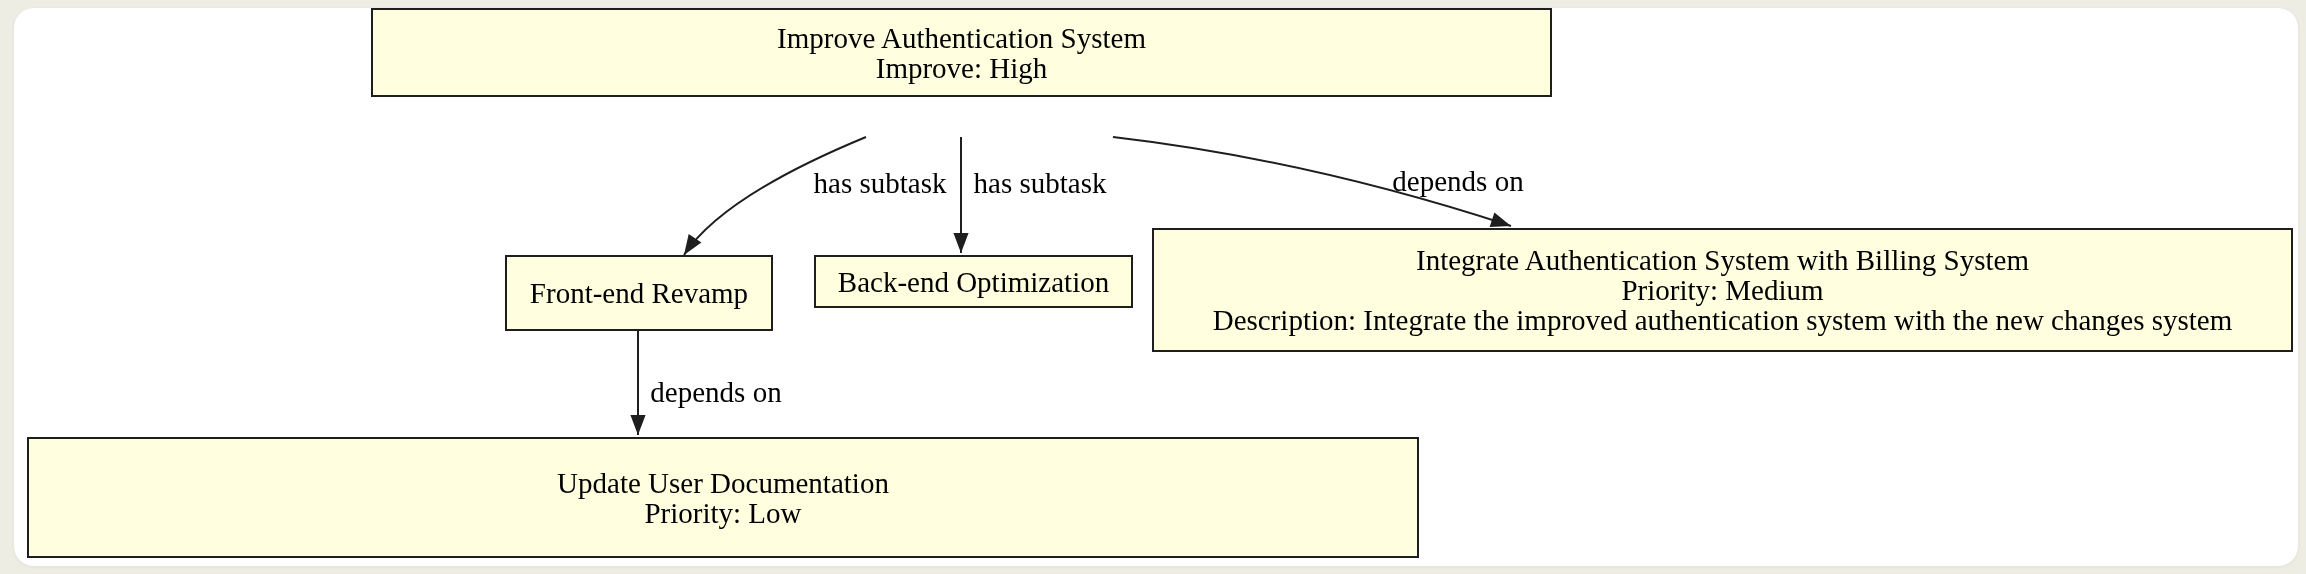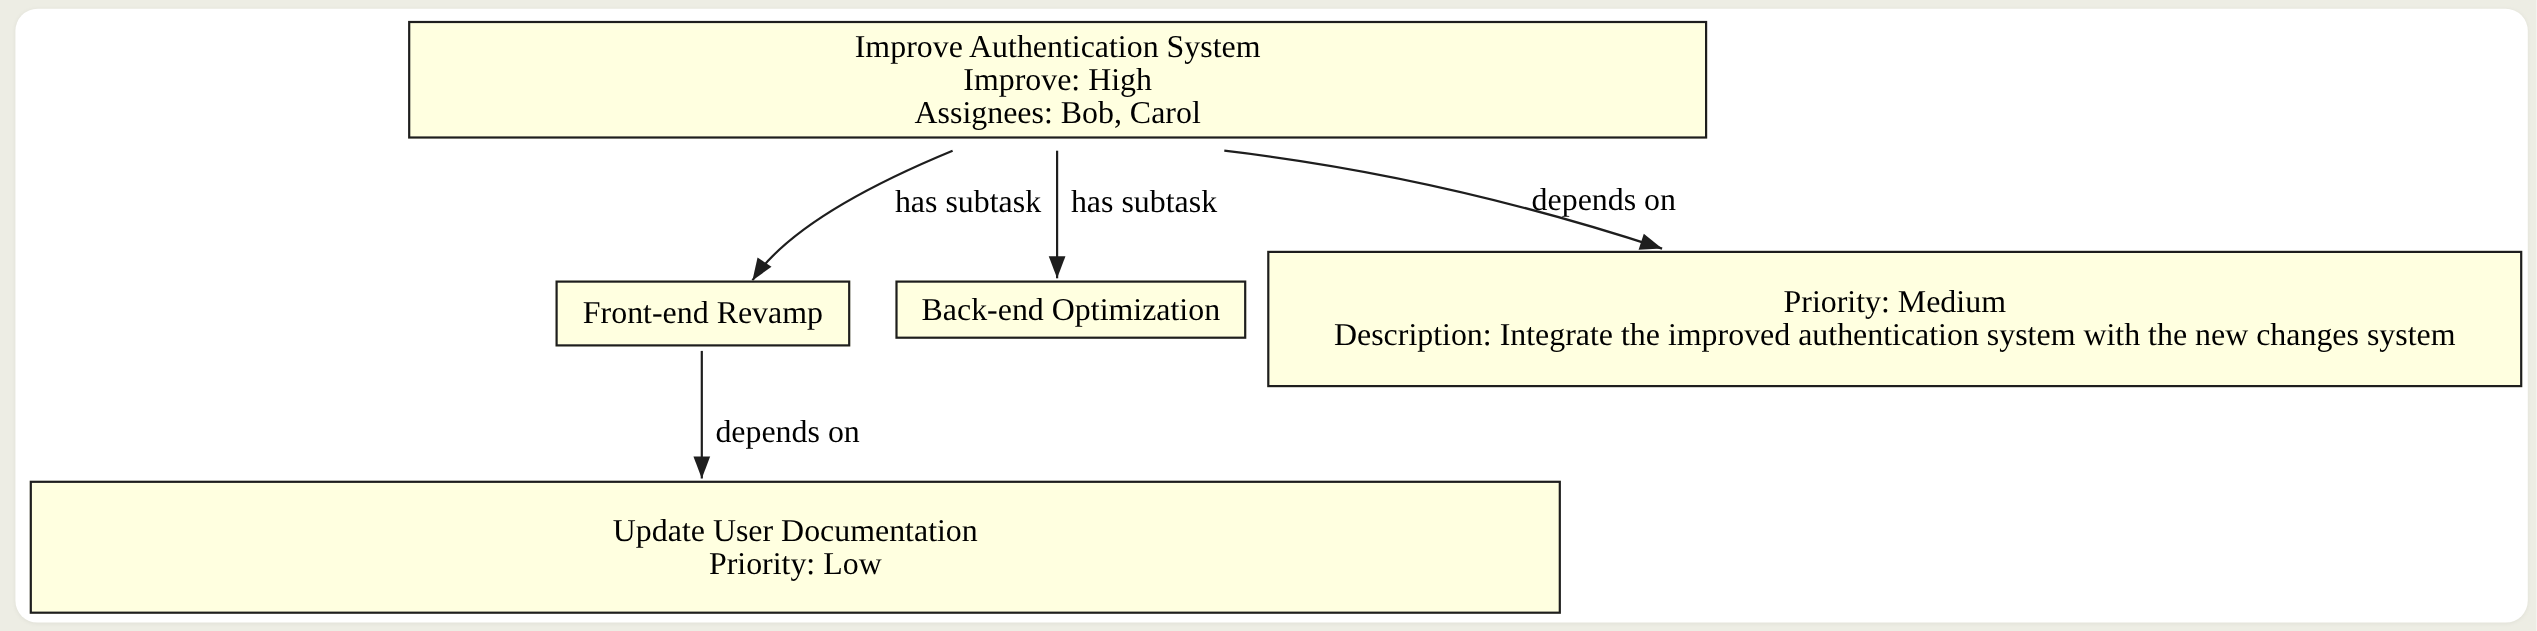--- a/index.html
+++ b/index.html
@@ -48,35 +48,35 @@
     <path class="edge" d="M961,137 L961,253" marker-end="url(#arrow)"></path>
     <path class="edge" d="M1113,137 Q1310,160 1511,226" marker-end="url(#arrow)"></path>
     <path class="edge" d="M638,319 L638,435" marker-end="url(#arrow)"></path>
 
     <text class="edge-label" x="880" y="193">has subtask</text>
     <text class="edge-label" x="1040" y="193">has subtask</text>
     <text class="edge-label" x="1458" y="191">depends on</text>
     <text class="edge-label" x="716" y="402">depends on</text>
   </svg>
 
-  <div class="node" style="left:371px;top:19px;width:1181px;height:107px">
+  <div class="node" style="left:371px;top:8px;width:1181px;height:89px">
     <div>Improve Authentication System</div>
     <div>Improve: High</div>
-    <div>Assignees: Bob, Carol</div>
   </div>
 
-  <div class="node" style="left:505px;top:255px;width:268px;height:60px">
+  <div class="node" style="left:505px;top:255px;width:268px;height:76px">
     <div>Front-end Revamp</div>
   </div>
 
   <div class="node" style="left:814px;top:255px;width:319px;height:53px">
     <div>Back-end Optimization</div>
   </div>
 
   <div class="node" style="left:1152px;top:228px;width:1141px;height:124px">
+    <div>Integrate Authentication System with Billing System</div>
     <div>Priority: Medium</div>
     <div>Description: Integrate the improved authentication system with the new changes system</div>
   </div>
 
   <div class="node" style="left:27px;top:437px;width:1392px;height:121px">
     <div>Update User Documentation</div>
     <div>Priority: Low</div>
   </div>
 </div>
 

